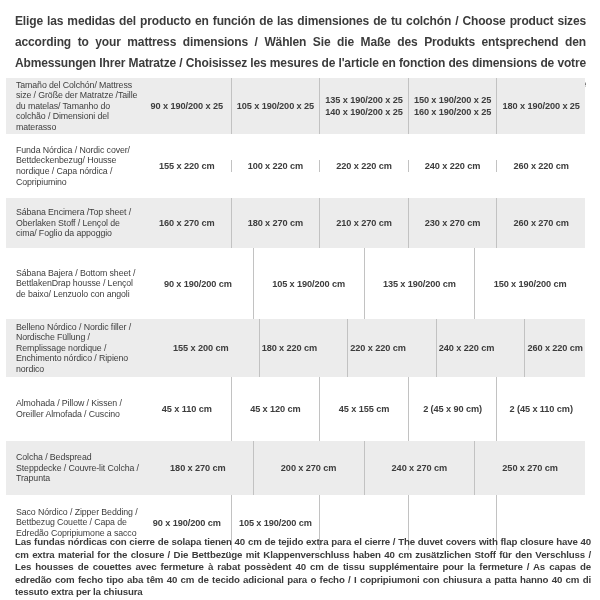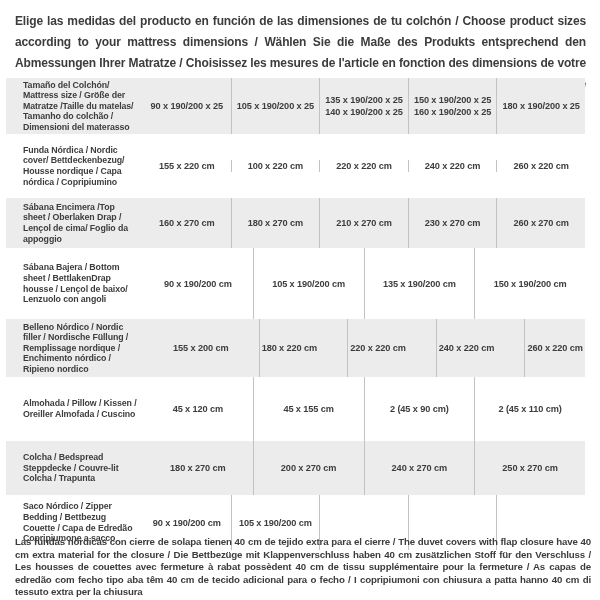--- a/index.html
+++ b/index.html
@@ -32,27 +32,27 @@
   }
   .trow {
     display: flex;
     align-items: stretch;
     background: #ffffff;
   }
   .trow.alt { background: #ececec; }
   .cell-label {
     width: 137px;
     box-sizing: border-box;
-    padding-left: 17px;
+    padding-left: 10px;
     padding-right: 4px;
     display: flex;
     align-items: center;
     font-size: 8.8px;
     line-height: 10.6px;
-    font-weight: 700;
+    font-weight: 400;
     letter-spacing: -0.1px;
   }
   .cell-val {
     flex: 1 1 0;
     display: flex;
     align-items: center;
     justify-content: center;
     text-align: center;
     font-size: 9.2px;
     line-height: 12px;
@@ -105,21 +105,21 @@
     <div class="trow r-h1">
       <div class="cell-label">Funda Nórdica /  Nordic cover/ Bettdeckenbezug/ Housse nordique  / Capa nórdica / Copripiumino</div>
       <div class="cell-val">155 x 220 cm</div>
       <div class="cell-val">100 x 220 cm</div>
       <div class="cell-val">220 x 220 cm</div>
       <div class="cell-val">240 x 220 cm</div>
       <div class="cell-val">260 x 220 cm</div>
     </div>
 
     <div class="trow alt r-h2">
-      <div class="cell-label">Sábana Encimera /Top sheet / Oberlaken Drap / Lençol de cima/ Foglio da appoggio</div>
+      <div class="cell-label">Sábana Encimera /Top sheet / Oberlaken Stoff / Lençol de cima/ Foglio da appoggio</div>
       <div class="cell-val">160 x 270 cm</div>
       <div class="cell-val">180 x 270 cm</div>
       <div class="cell-val">210 x 270 cm</div>
       <div class="cell-val">230 x 270 cm</div>
       <div class="cell-val">260 x 270 cm</div>
     </div>
 
     <div class="trow r-h3">
       <div class="cell-label">Sábana Bajera / Bottom sheet / BettlakenDrap housse / Lençol de baixo/ Lenzuolo con angoli</div>
       <div class="cell-val">90 x 190/200 cm</div>
@@ -132,20 +132,21 @@
       <div class="cell-label">Belleno Nórdico / Nordic filler / Nordische Füllung / Remplissage nordique / Enchimento nórdico / Ripieno nordico</div>
       <div class="cell-val">155 x 200 cm</div>
       <div class="cell-val">180 x 220 cm</div>
       <div class="cell-val">220 x 220 cm</div>
       <div class="cell-val">240 x 220 cm</div>
       <div class="cell-val">260 x 220 cm</div>
     </div>
 
     <div class="trow r-h5">
       <div class="cell-label">Almohada  / Pillow / Kissen / Oreiller Almofada / Cuscino</div>
+      <div class="cell-val">45 x 110 cm</div>
       <div class="cell-val">45 x 120 cm</div>
       <div class="cell-val">45 x 155 cm</div>
       <div class="cell-val">2 (45 x 90 cm)</div>
       <div class="cell-val">2 (45 x 110 cm)</div>
     </div>
 
     <div class="trow alt r-h6">
       <div class="cell-label">Colcha / Bedspread Steppdecke / Couvre-lit Colcha / Trapunta</div>
       <div class="cell-val">180 x 270 cm</div>
       <div class="cell-val">200 x 270 cm</div>

